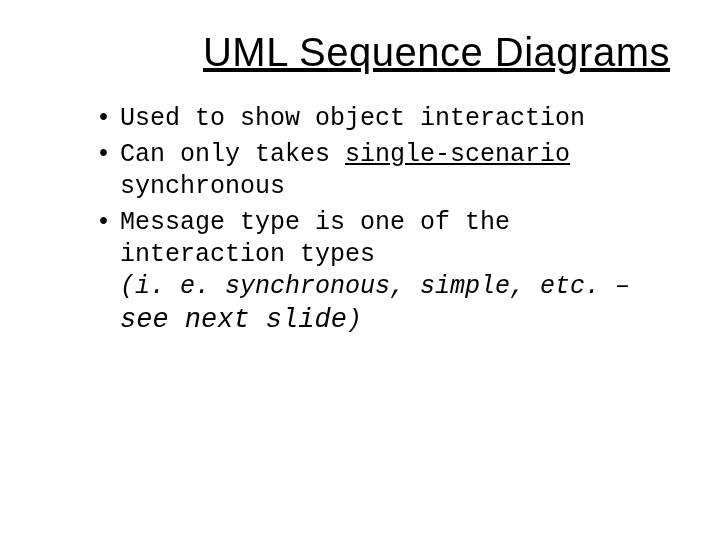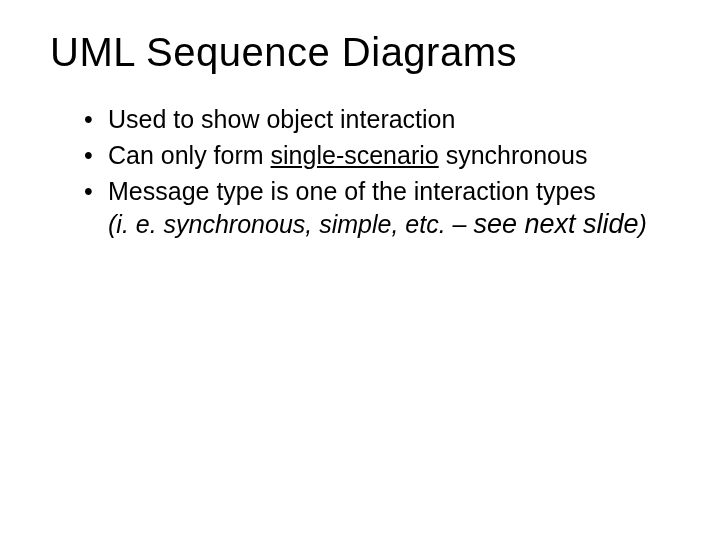--- a/index.html
+++ b/index.html
@@ -12,31 +12,33 @@
     color: #000;
   }
   .slide {
     box-sizing: border-box;
     width: 720px;
     height: 540px;
     padding: 24px 50px 0 50px;
   }
   .title {
     font-size: 40px;
-    text-align: left;
+    text-align: right;
     margin: 6px 0 28px 0;
     font-weight: normal;
     letter-spacing: 0.5px;
+    text-decoration: underline;
   }
   ul.bullets {
     list-style: none;
-    margin: 0;
+    margin: 12px;
     padding: 0 0 0 34px;
     font-size: 25px;
     line-height: 1.28;
+    font-family: Liberation Mono, monospace;
   }
   ul.bullets li {
     position: relative;
     padding-left: 24px;
     margin: 0 0 4px 0;
   }
   ul.bullets li::before {
     content: "•";
     position: absolute;
     left: 0;
@@ -53,21 +55,21 @@
   <h1 class="title">UML Sequence Diagrams</h1>
 
   <ul class="bullets">
 
     <li>
       <span>Used to show object interaction</span>
     </li>
 
 
     <li>
-      <span>Can only form </span><span class="underline">single-scenario</span><span> synchronous</span>
+      <span>Can only takes </span><span class="underline">single-scenario</span><span> synchronous</span>
     </li>
 
     <li>
       <span>Message type is one of the interaction types</span><br>
       <span class="italic">(i. e.  synchronous, simple, etc. – </span><span class="italic smaller">see next slide</span><span class="italic">)</span>
     </li>
 
 
 
 

